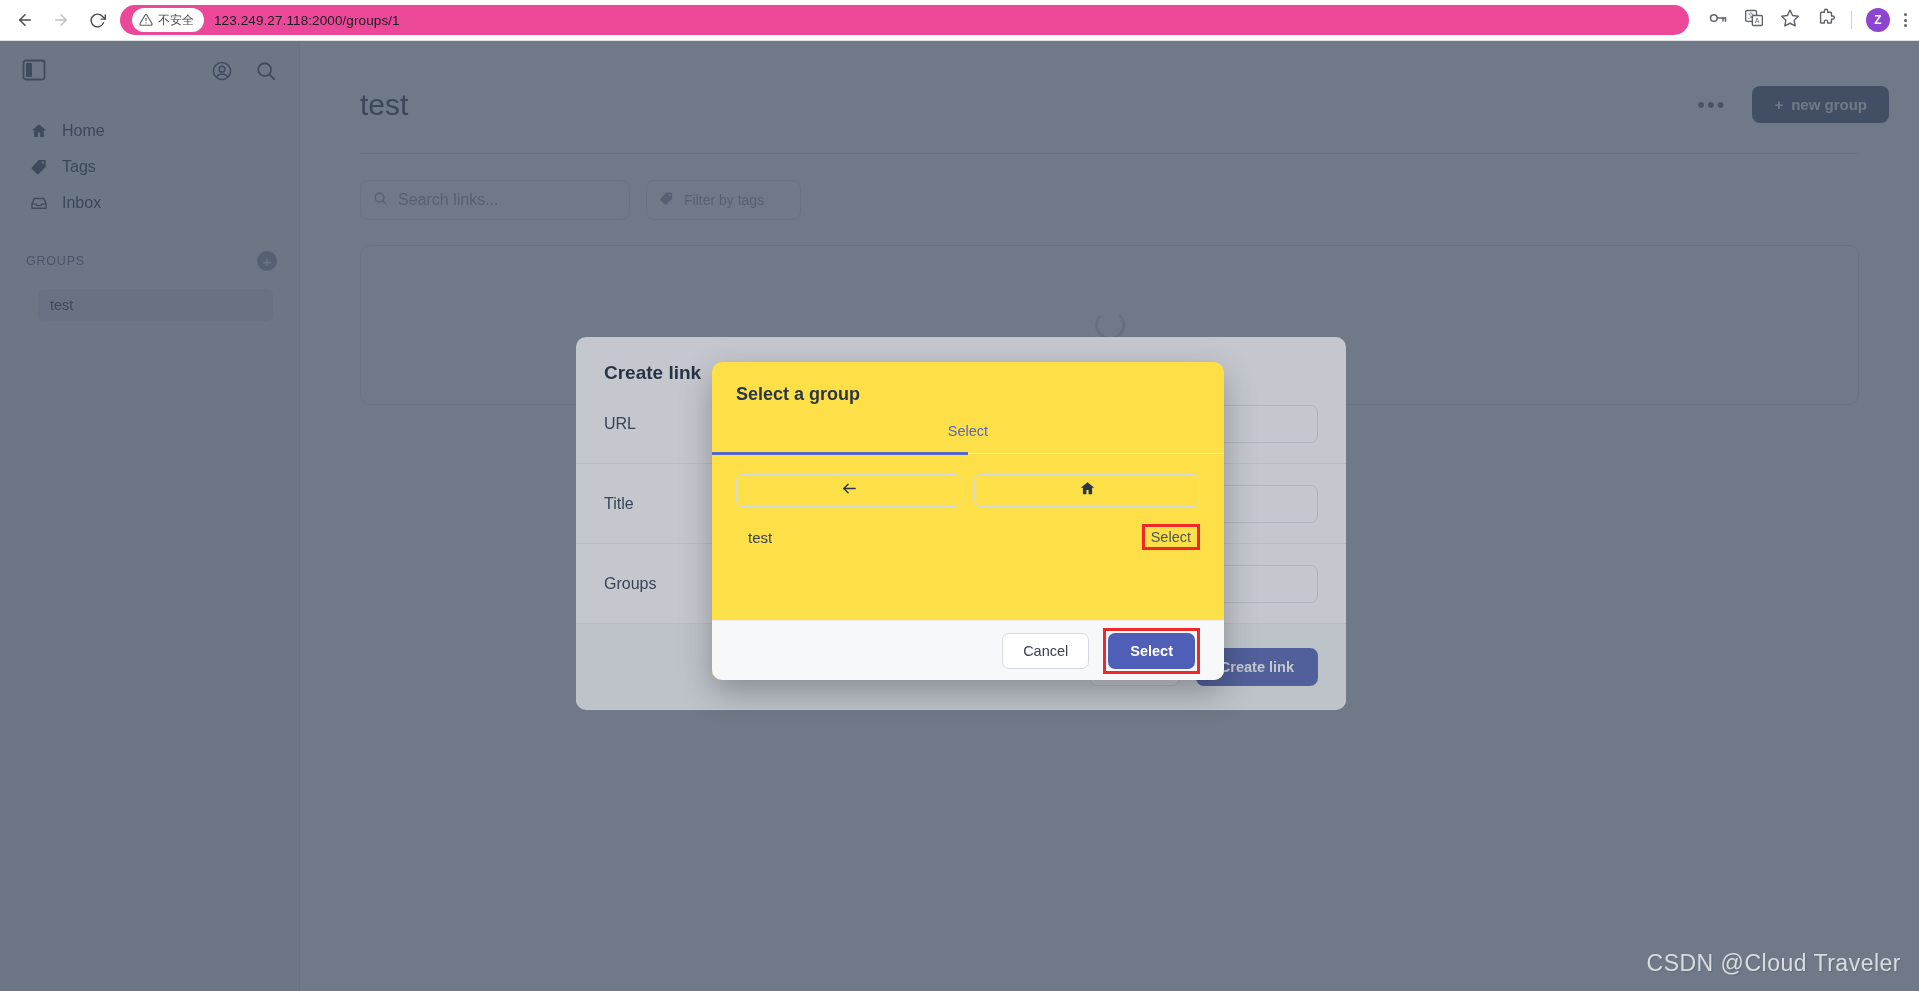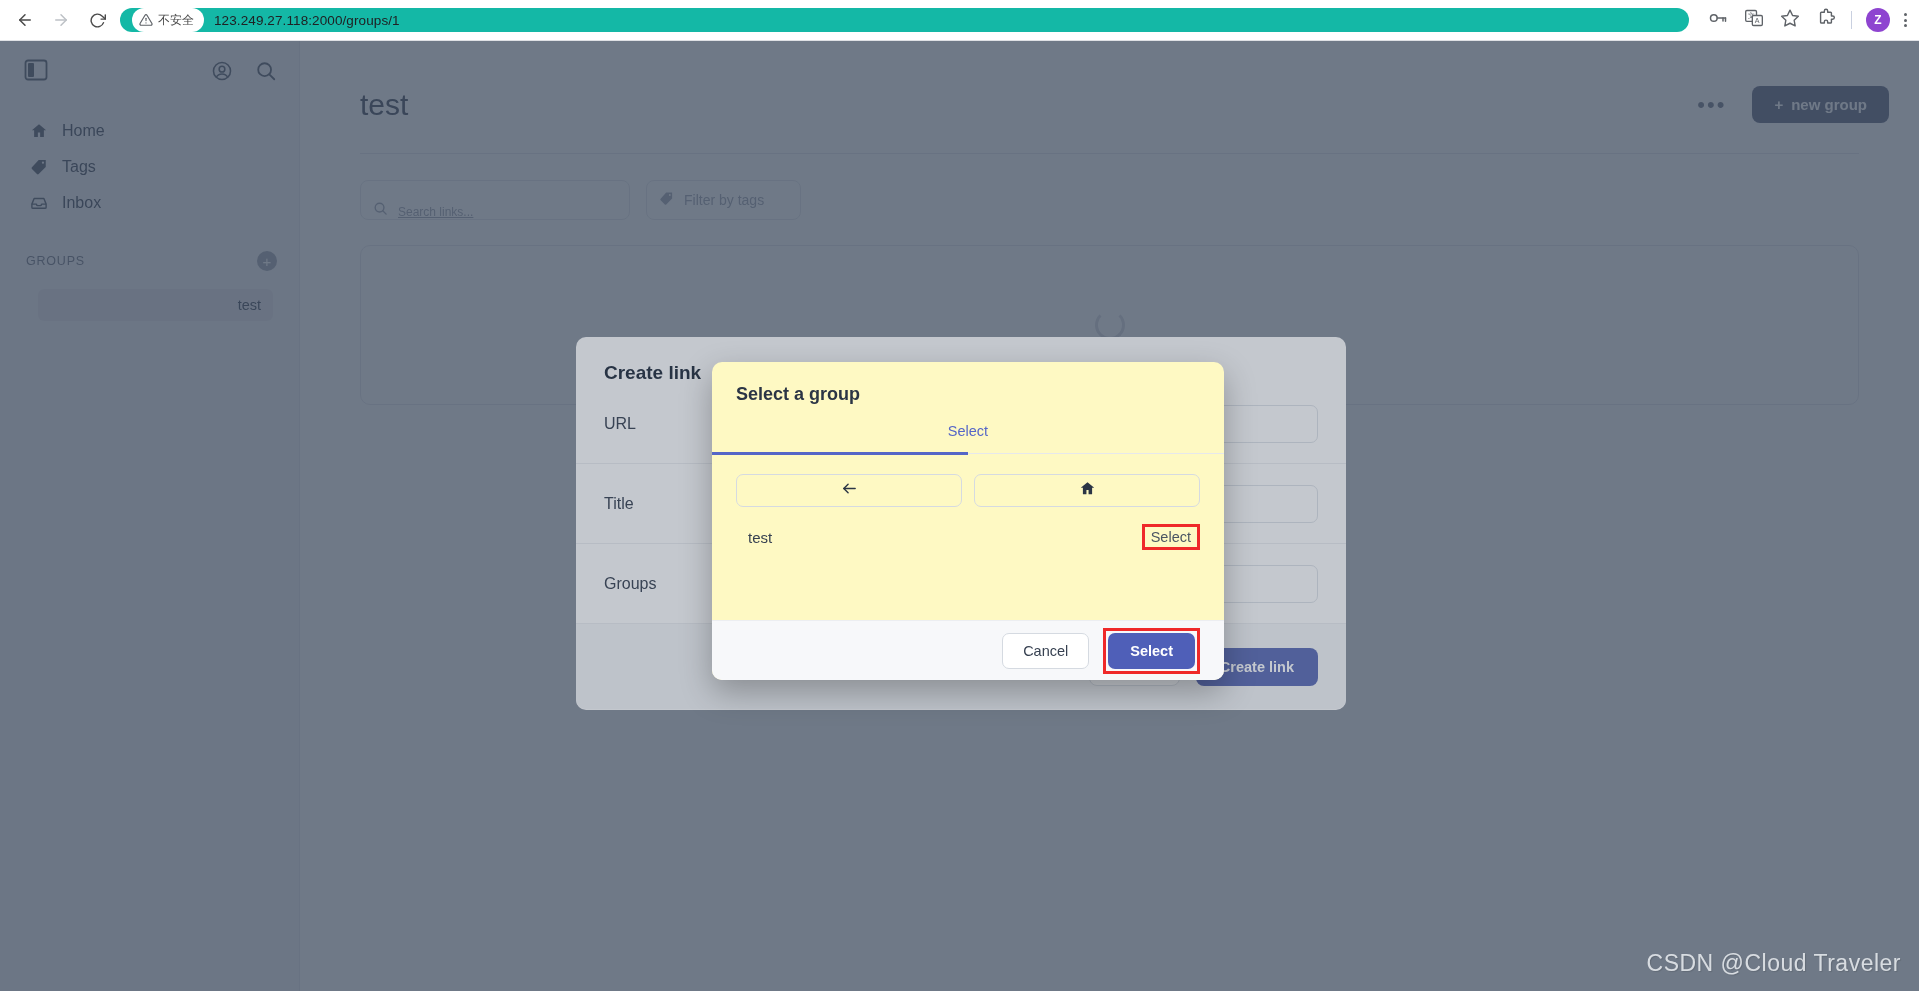--- a/index.html
+++ b/index.html
@@ -22,23 +22,23 @@
   .nav-btn {
     width: 34px; height: 34px; border-radius: 50%;
     display: flex; align-items: center; justify-content: center;
     color: #4a4a4a;
   }
   .nav-btn.disabled { color: #bdc1c6; }
   .nav-btn svg { display: block; }
 
   .omnibox {
     flex: 1;
-    height: 24px;
+    height: 30px;
     margin: 0 10px 0 6px;
-    background: #14b8a6;
+    background: #ec4899;
     border-radius: 16px;
     display: flex; align-items: center;
     padding: 0 12px;
     position: relative;
   }
   .insecure-chip {
     display: flex; align-items: center; gap: 5px;
     background: #ffffff;
     border-radius: 13px;
     height: 24px;
@@ -74,21 +74,20 @@
     position: absolute; top: 41px; left: 0;
     width: 1919px; height: 950px;
     background: #ffffff;
     overflow: hidden;
   }
   .sidebar {
     position:absolute; top:0; left:0;
     width: 300px; height: 950px;
     background: #f4f5f7;
     border-right: 1px solid #e4e6ea;
-    text-align: right;
   }
   .sb-top { display:flex; align-items:center; padding: 18px 22px 0 22px; }
   .sb-panel-ico { width:26px; height:24px; }
   .sb-top-right { margin-left:auto; display:flex; gap: 22px; align-items:center; }
   .sb-ico { width:22px; height:22px; color:#4b5563; }
 
   .sb-nav { margin-top: 30px; }
   .sb-item {
     display:flex; align-items:center; gap: 14px;
     padding: 9px 22px 9px 30px;
@@ -125,22 +124,22 @@
   .dots-btn { color:#6b7280; font-size:22px; letter-spacing:2px; line-height:1; }
   .new-link-btn {
     background:#555f78; color:#fff; border-radius:8px;
     padding: 10px 22px; font-size: 15px; font-weight:600;
     display:flex; align-items:center; gap:8px;
   }
   .hr { margin: 30px 60px 0 60px; height:1px; background:#e5e7eb; }
   .filters { display:flex; gap:16px; padding: 26px 0 0 60px; }
   .search-box {
     width: 270px; height: 40px; border:1px solid #e5e7eb; border-radius:8px;
-    display:flex; align-items:flex-end; gap:10px; padding: 0 12px;
-    color:#9ca3af; font-size:12px;text-decoration:underline;
+    display:flex; align-items:center; gap:10px; padding: 0 12px;
+    color:#9ca3af; font-size:16px;
   }
   .tag-box {
     width: 155px; height: 40px; border:1px solid #e5e7eb; border-radius:8px;
     display:flex; align-items:center; gap:10px; padding: 0 12px;
     color:#9ca3af; font-size:14px;
   }
   .content-card {
     margin: 25px 60px 0 60px;
     height: 160px;
     border:1px solid #e5e7eb; border-radius:10px;
@@ -194,21 +193,21 @@
     position:absolute; top:41px; left:0;
     width:1919px; height:950px;
     background: rgba(60,72,92,0.30);
   }
 
   
   .sg-dialog {
     position:absolute;
     left: 712px; top: 362px;
     width: 512px; height: 318px;
-    background:#fef9c3;
+    background:#fde047;
     border-radius: 10px;
     box-shadow: 0 12px 32px rgba(0,0,0,.28);
     overflow:hidden;
   }
   .sg-title { padding: 22px 24px 0 24px; font-size: 18px; font-weight:700; color:#2b3545; }
   .sg-tabs { display:flex; margin-top: 18px; position:relative; }
   .sg-tab {
     flex:1; text-align:center; font-size:14.5px; padding-bottom: 14px;
     display:flex; align-items:center; justify-content:center; gap:12px;
   }

